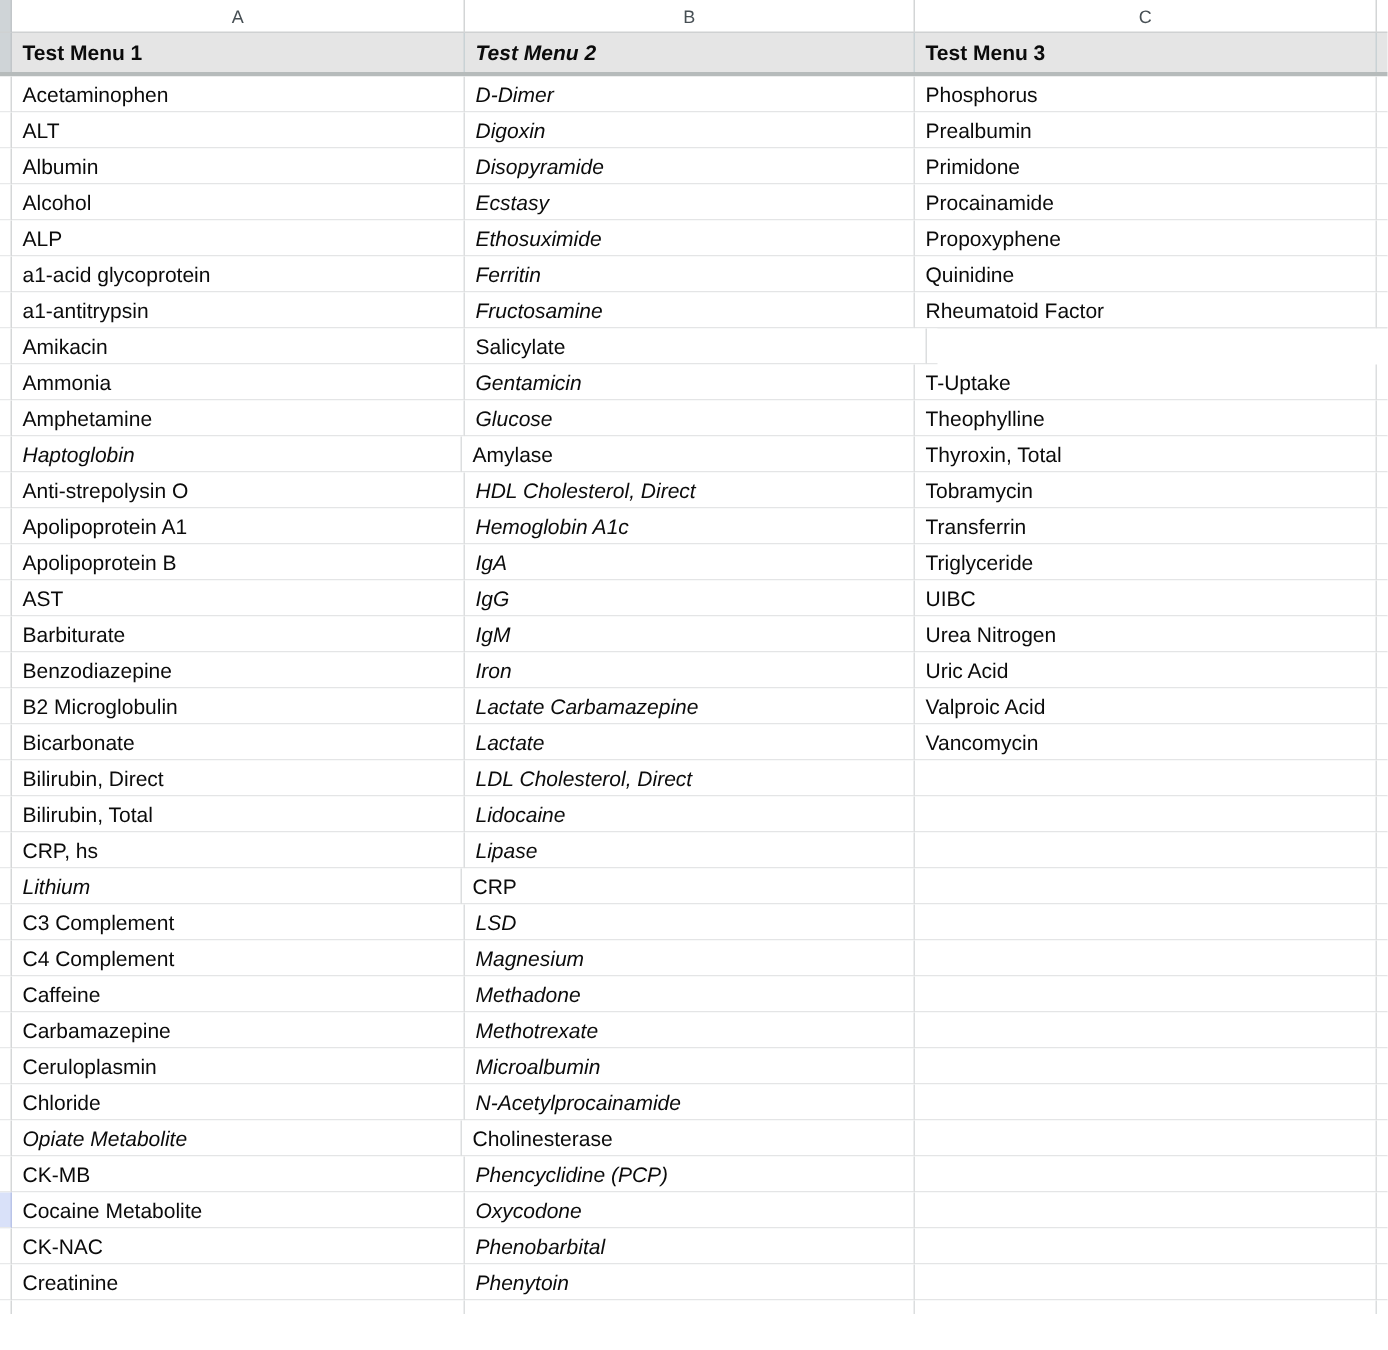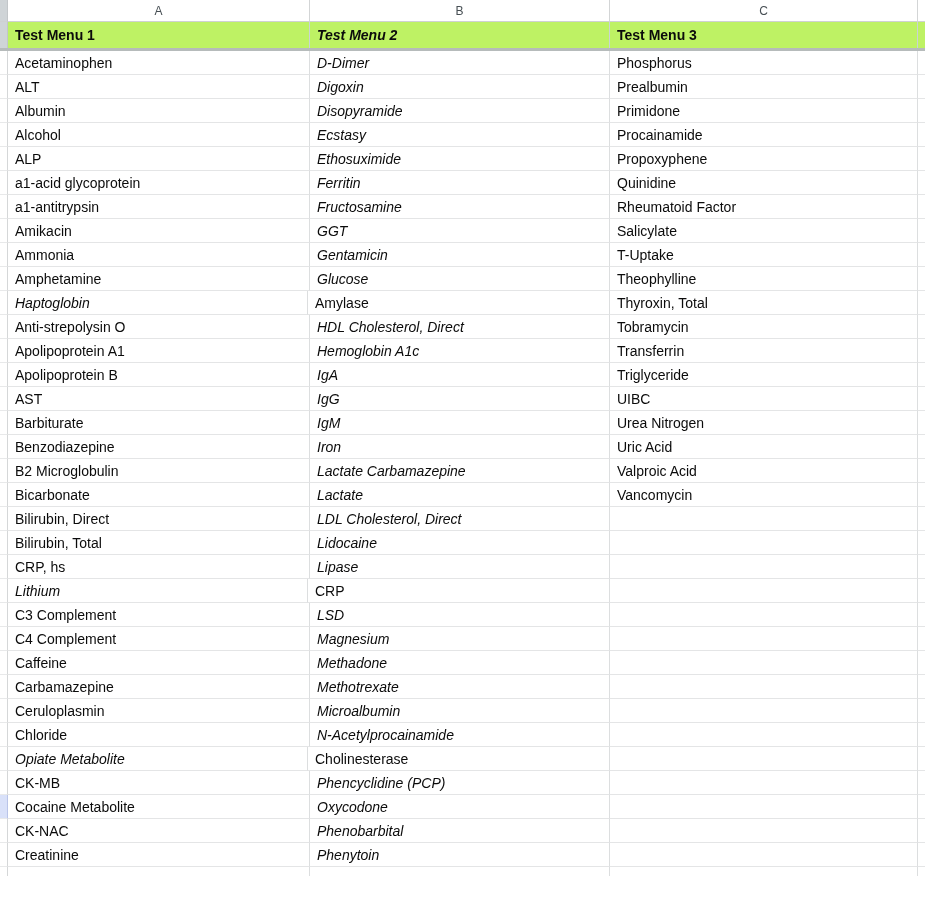--- a/index.html
+++ b/index.html
@@ -43,21 +43,21 @@
   }
   .cell.a { width: 302px; }
   .cell.b { width: 300px; font-style: italic; }
   .cell.c { width: 308px; }
   .cell.sliver { width: 7px; padding: 0; border-right: none; }
 
   
   .headerrow { height: 26px; }
   .headerrow .gutter { background: #cfd4d7; border-right-color: #c2c6c9; border-bottom: none; }
   .headerrow .cell {
-    background: #bef264; font-weight: bold; font-size: 14px;
+    background: #e5e5e5; font-weight: bold; font-size: 14px;
     border-bottom: none; border-right-color: #c9d2d5;
   }
   .frozen-divider { height: 3px; background: #b6bbbb; width: 925px; }
 
   
   .datarow { height: 24px; }
   .datarow .gutter.active { background: #d9e1f9; border-right-color: #b9c4e8; }
   .partialrow { height: 9px; }
   .partialrow .cell, .partialrow .gutter { border-bottom: none; }
 </style>
@@ -137,21 +137,20 @@
       <div class="gutter"></div>
       <div class="cell a">a1-antitrypsin</div>
       <div class="cell b">Fructosamine</div>
       <div class="cell c">Rheumatoid Factor</div>
       <div class="cell sliver"></div>
     </div>
 
     <div class="row datarow">
       <div class="gutter"></div>
       <div class="cell a">Amikacin</div>
-      <div class="cell b">GGT</div>
       <div class="cell c">Salicylate</div>
       <div class="cell sliver"></div>
     </div>
 
     <div class="row datarow">
       <div class="gutter"></div>
       <div class="cell a">Ammonia</div>
       <div class="cell b">Gentamicin</div>
       <div class="cell c">T-Uptake</div>
       <div class="cell sliver"></div>

